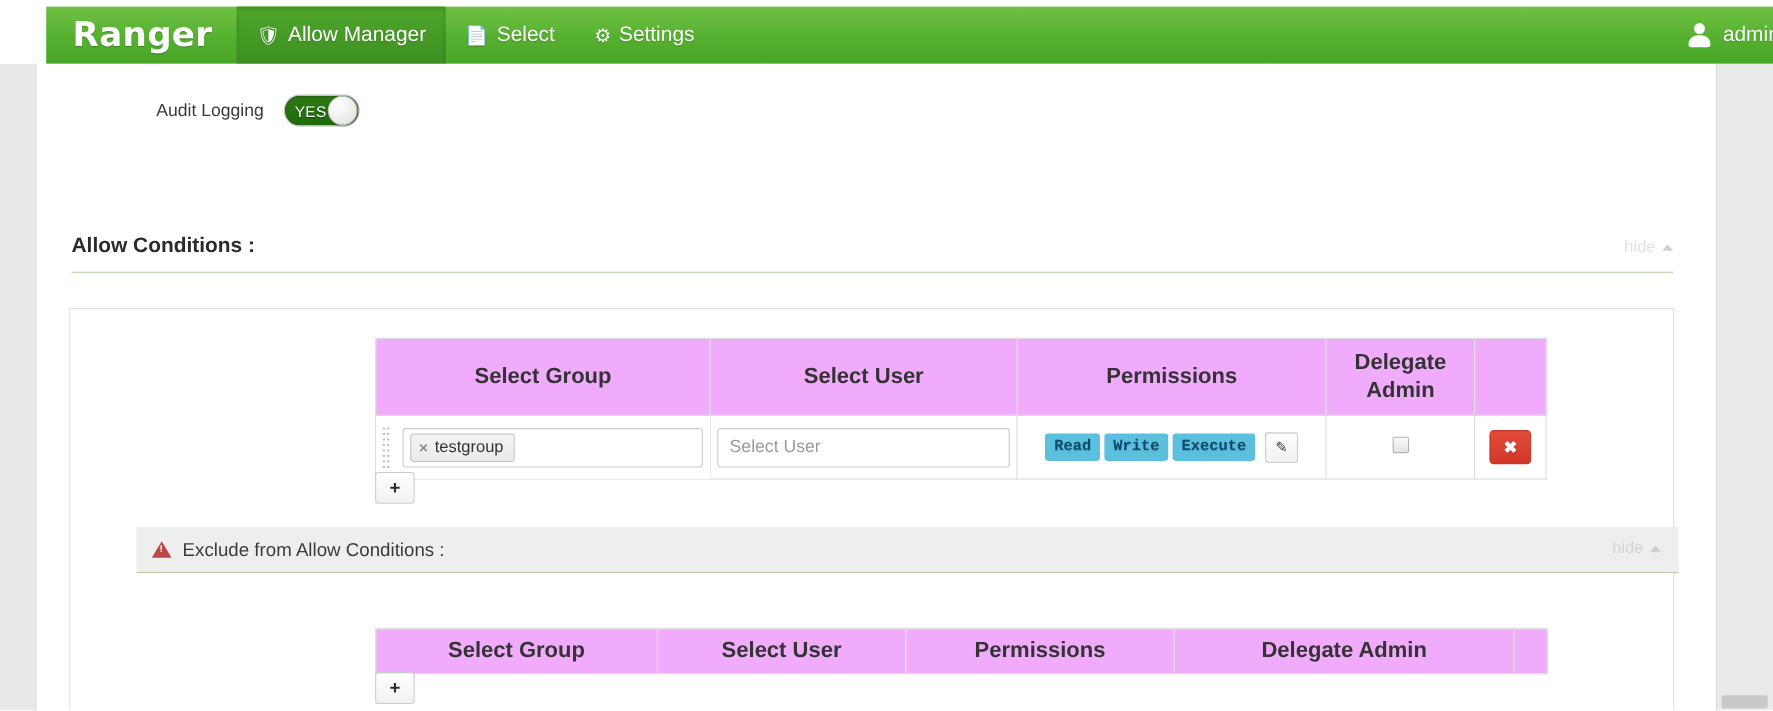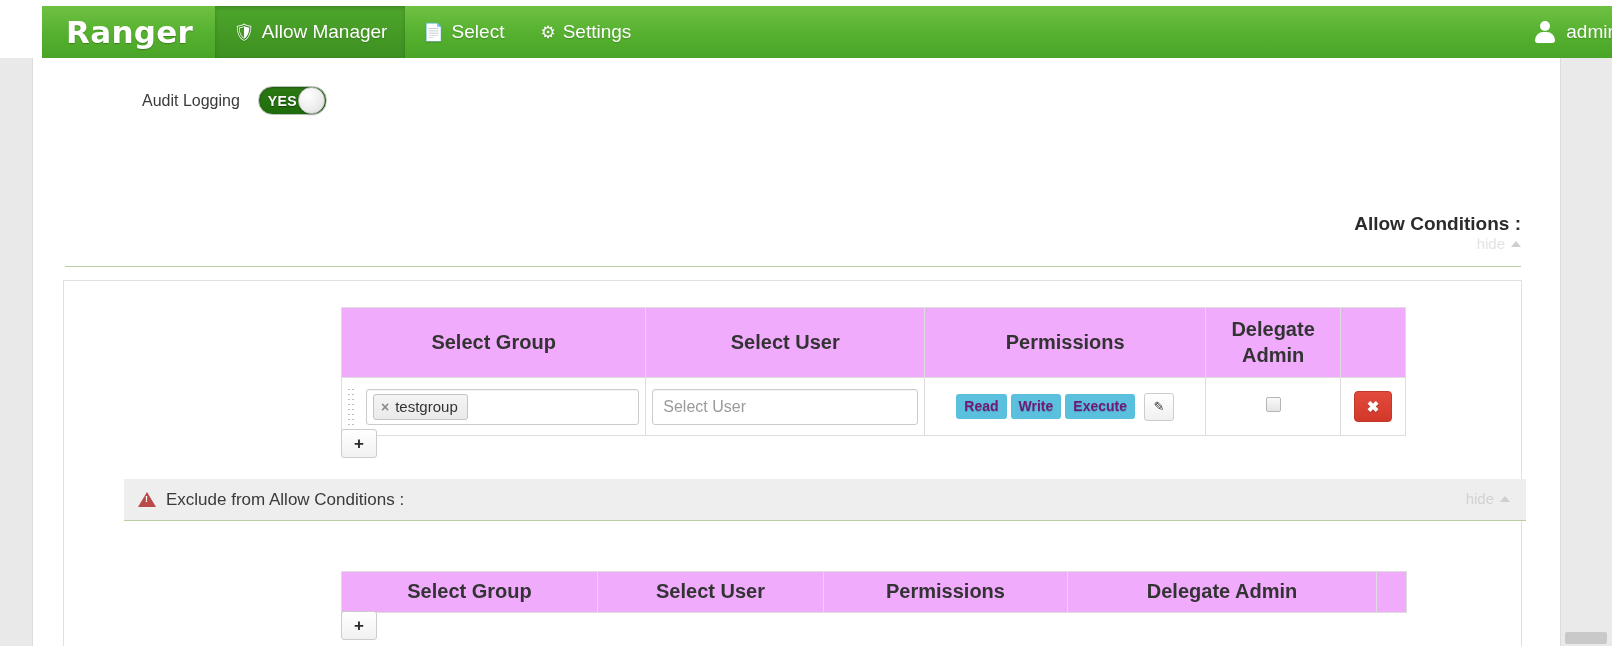--- a/index.html
+++ b/index.html
@@ -112,21 +112,21 @@
     border-radius: 15px;
     background: linear-gradient(180deg, #2c7a13 0%, #1f6b0c 100%);
     border: 1px solid #bdbdbd;
     display: flex; align-items: center;
     cursor: pointer;
     box-shadow: inset 0 1px 2px rgba(0,0,0,.3);
   }
   .toggle-text {
     color: #ffffff;
     font-size: 14px;
-    font-weight: bold;
+    font-weight: normal;
     padding-left: 9px;
     text-shadow: 0 1px 1px rgba(0,0,0,.45);
     letter-spacing: .4px;
   }
   .toggle-knob {
     position: absolute;
     right: 1px; top: 0px;
     width: 27px; height: 27px;
     border-radius: 50%;
     background: radial-gradient(circle at 35% 30%, #ffffff 0%, #ececec 60%, #d9d9d9 100%);
@@ -136,21 +136,20 @@
 
   
   .section-head {
     position: absolute;
     top: 155px; left: 31px;
     width: 1456px;
     padding-bottom: 12px;
     border-bottom: 1px solid #b7cfa2;
     display: flex; align-items: flex-end;
     justify-content: space-between;
-    flex-direction: column;
   }
   .section-title {
     font-size: 19px; font-weight: bold; color: #2b2b2b;
   }
   .hide-link {
     display: flex; align-items: center; gap: 6px;
     color: #e3e3e3; font-size: 15px;
     cursor: pointer;
     padding-bottom: 2px;
   }
@@ -266,25 +265,26 @@
   
   .perm-cell { text-align: center; }
   .perm-wrap {
     display: flex; align-items: center; justify-content: center; gap: 4px;
   }
   .badge {
     display: inline-block;
     padding: 4px 8px 5px;
     border-radius: 3px;
     background: #5bc0de;
-    color: #701a75;
+    color: #0c4a6e;
     font-size: 14px;
     font-weight: bold;
     text-shadow: 0 1px 1px rgba(0,0,0,.18);
     cursor: pointer;
+    font-family: Liberation Mono, monospace;
   }
   .pencil-btn {
     width: 30px; height: 28px;
     margin-left: 5px;
     background: linear-gradient(180deg, #ffffff 0%, #f0f0f0 100%);
     border: 1px solid #cccccc;
     border-radius: 3px;
     display: inline-flex; align-items: center; justify-content: center;
     cursor: pointer;
     font-size: 13px; color: #333333;

